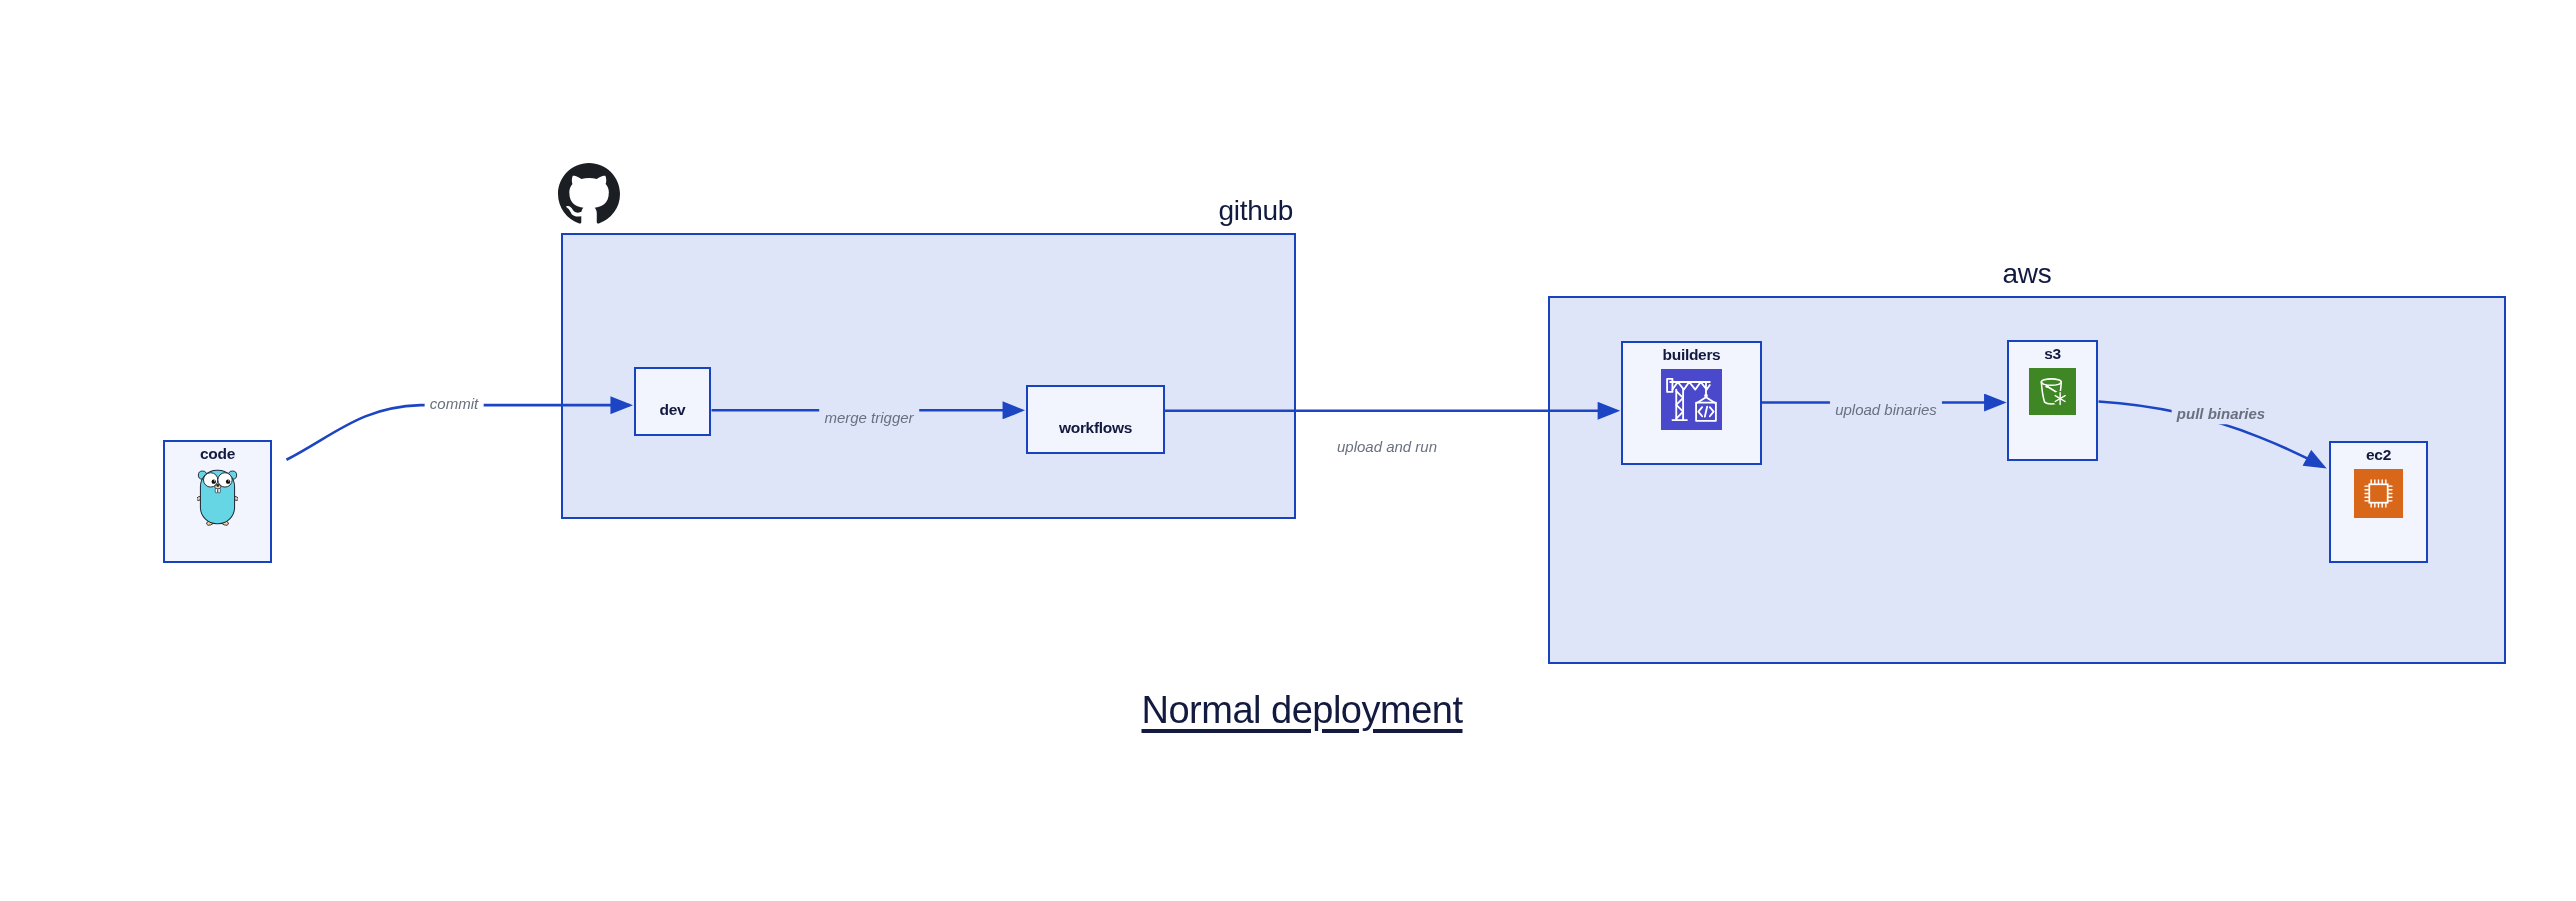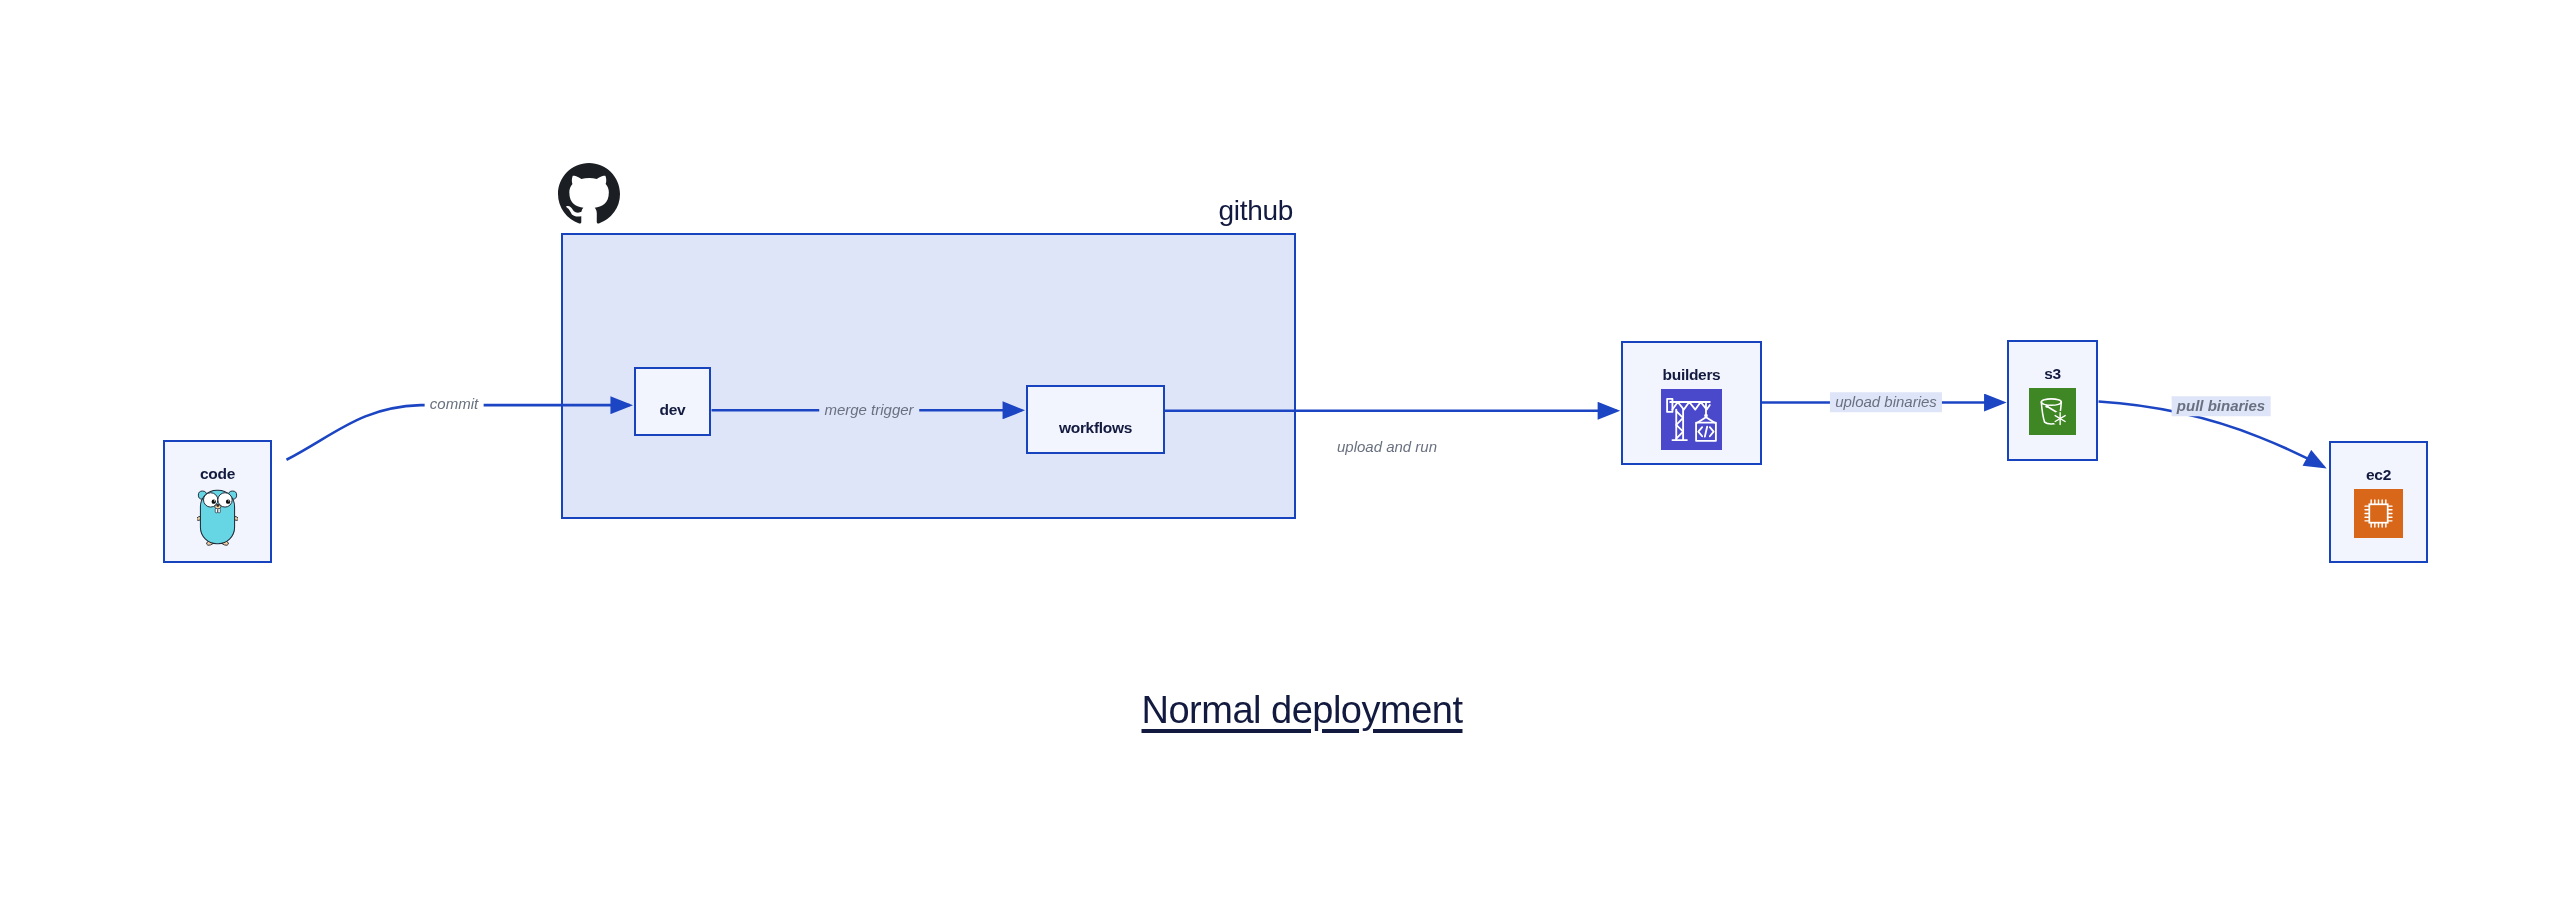--- a/index.html
+++ b/index.html
@@ -51,21 +51,21 @@
 
   .edges-layer{position:absolute;left:0;top:0;z-index:5;}
   .edge{fill:none;stroke:var(--edge-line);stroke-width:5;marker-end:url(#arrowhead);}
   .arrowhead{fill:var(--edge-line);}
 
   .node{
     position:absolute;
     background:var(--node-fill);
     border:2.6px solid var(--node-border);
     display:flex;flex-direction:column;align-items:center;
-    padding-top:23px;gap:5.2px;
+    padding-top:3px;gap:5.2px;
     z-index:10;
   }
   .node .node-label{
     font-size:15.5px;font-weight:bold;color:var(--label-dark);
     letter-spacing:-0.3px;white-space:nowrap;
   }
   .node.center-label{justify-content:center;padding-top:16px;}
   #node-code      {left:163px;  top:440px; width:109px; height:123px;}
   #node-dev       {left:634px; top:367px; width:77px; height:69px;}
   #node-workflows {left:1026px; top:385px; width:139px; height:69px;}
@@ -75,21 +75,21 @@
 
   .edge-label{
     position:absolute;
     transform:translate(-50%,-50%);
     font-size:15px;font-style:italic;
     color:var(--edge-label-gray);
     padding:1.5px 5.2px;white-space:nowrap;
     z-index:8;line-height:1.1;
   }
   .edge-label.on-white{background:var(--page-bg);}
-  .edge-label.on-fill{background:var(--group-fill);}
+  .edge-label.on-fill{background:var(--group-fill);margin-top:8px;}
   #edge-label-commit {left:454px;  top:404px;}
   #edge-label-merge  {left:869px; top:410px;}
   #edge-label-run    {left:1387px; top:411px;margin-top:36px;}
   #edge-label-upbin  {left:1886px; top:402px;}
   #edge-label-pull   {left:2221px; top:406px;font-weight:bold;}
 
   .octocat{position:absolute;left:557px;top:163px;z-index:10;}
 
   .diagram-title{
     position:absolute;
@@ -105,20 +105,23 @@
   }
   .icon-box{display:block;}
 </style>
 </head>
 <body>
 
 <div class="canvas">
 
   <div class="group" id="group-github">
     <div class="group-label label-right">github</div>
+  </div>
+  <div class="group" id="group-aws">
+    <div class="group-label">aws</div>
   </div>
 
   <svg class="octocat" width="64" height="62" viewBox="0 0 16 16" aria-hidden="true">
     <path fill="var(--octocat-black)" d="M8 0C3.58 0 0 3.58 0 8c0 3.54 2.29 6.53 5.47 7.59.4.07.55-.17.55-.38 0-.19-.01-.82-.01-1.49-2.01.37-2.53-.49-2.69-.94-.09-.23-.48-.94-.82-1.13-.28-.15-.68-.52-.01-.53.63-.01 1.08.58 1.23.82.72 1.21 1.87.87 2.33.66.07-.52.28-.87.51-1.07-1.78-.2-3.64-.89-3.64-3.95 0-.87.31-1.59.82-2.15-.08-.2-.36-1.02.08-2.12 0 0 .67-.21 2.2.82.64-.18 1.32-.27 2-.27s1.36.09 2 .27c1.53-1.04 2.2-.82 2.2-.82.44 1.1.16 1.92.08 2.12.51.56.82 1.27.82 2.15 0 3.07-1.87 3.75-3.65 3.95.29.25.54.73.54 1.48 0 1.07-.01 1.93-.01 2.2 0 .21.15.46.55.38A8.01 8.01 0 0 0 16 8c0-4.42-3.58-8-8-8z"></path>
   </svg>
 
   <svg class="edges-layer" width="2604" height="902" viewBox="0 0 5054 1750" aria-hidden="true">
     <defs>
       <marker id="arrowhead" viewBox="0 0 10 8" refX="8.5" refY="4" markerWidth="9" markerHeight="7" orient="auto">
         <path class="arrowhead" fill="var(--edge-line)" d="M0 0 L10 4 L0 8 Z"></path>

